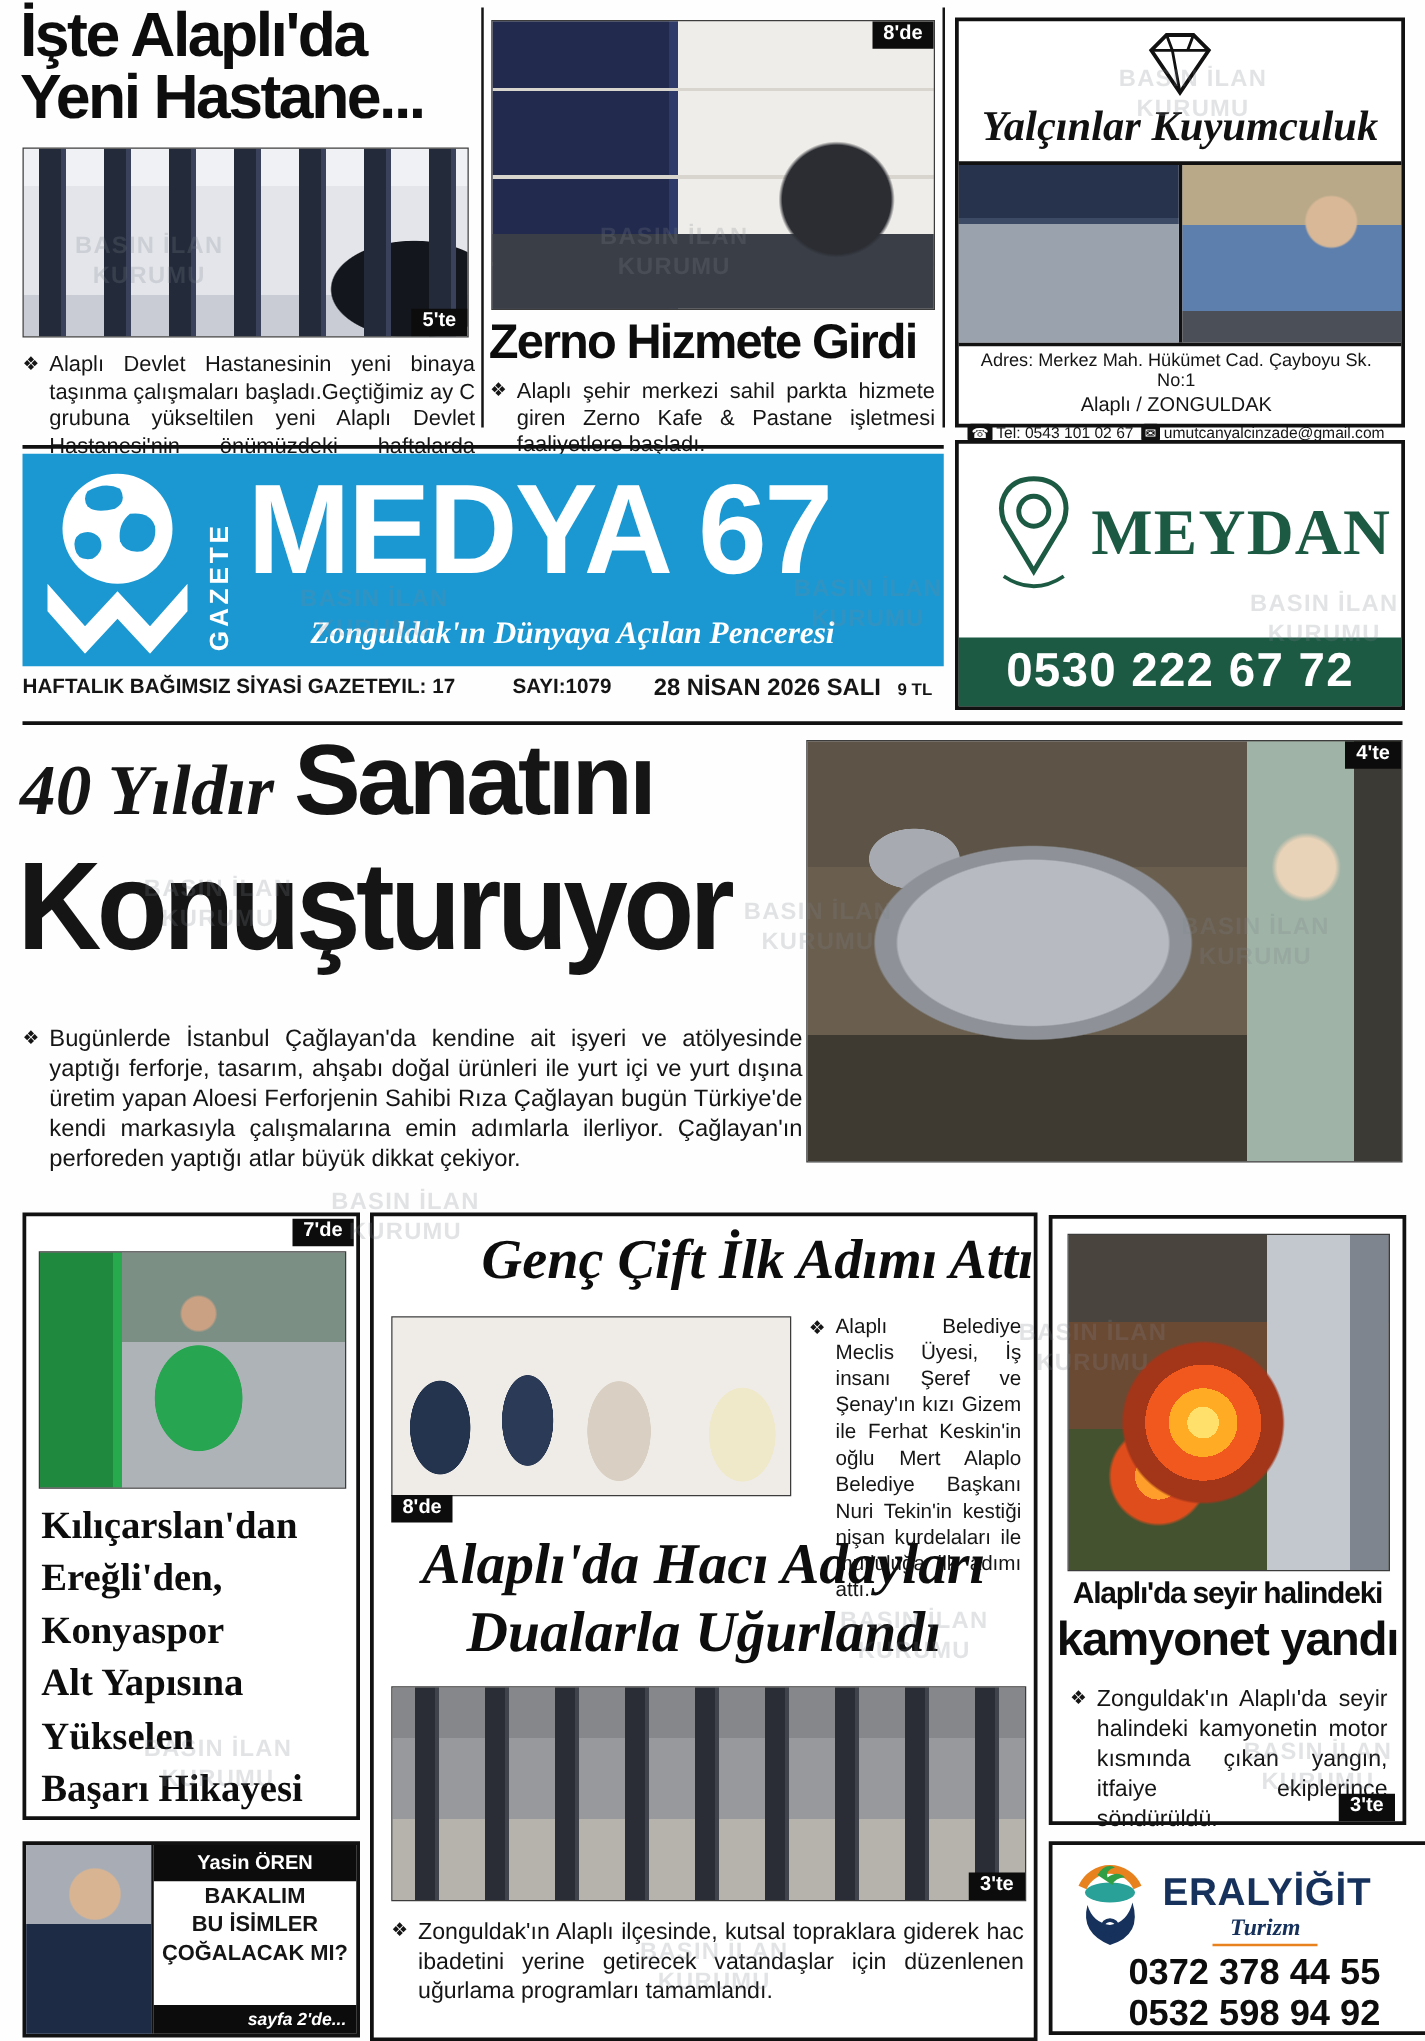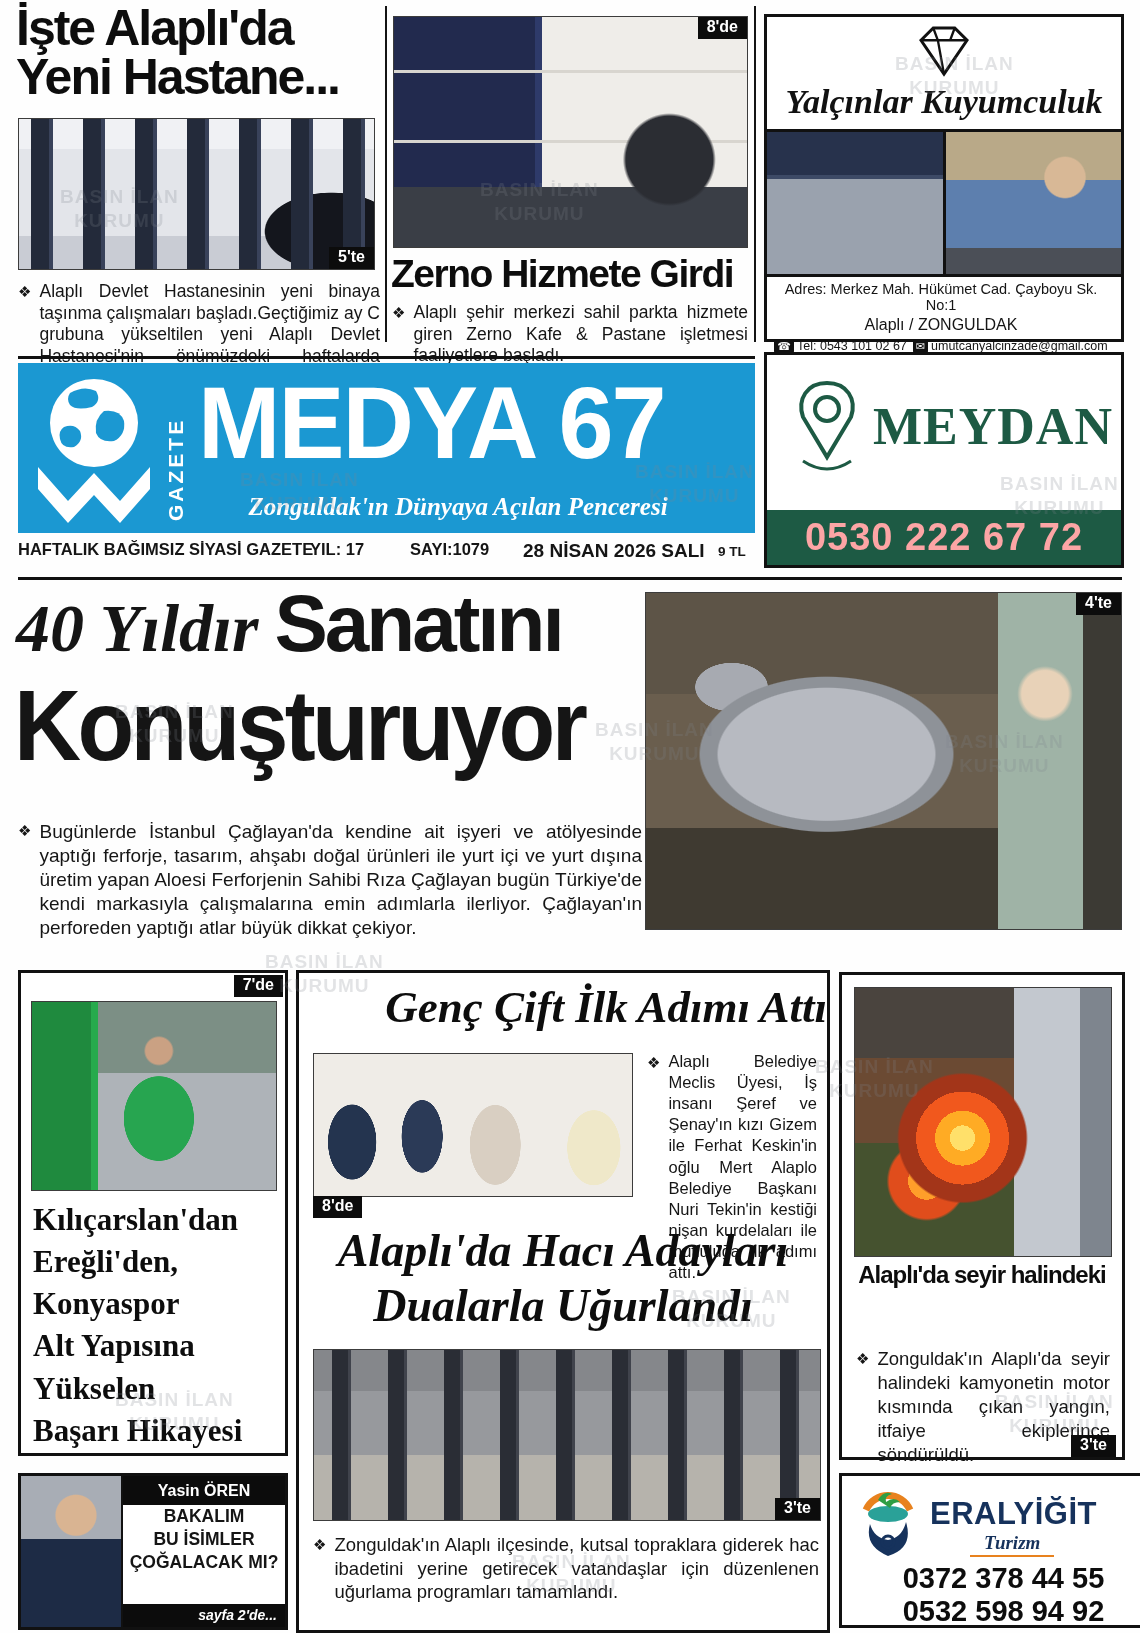--- a/index.html
+++ b/index.html
@@ -85,25 +85,25 @@
   #ib-price{left:700px;font-size:13.5px;top:4px;}
   #rule-mid{left:18px;top:577px;width:1104px;height:3px;background:#111;}
 
   
   #meydan-ad{left:764px;top:352px;width:360px;height:216px;border:3px solid #111;background:#fff;box-sizing:border-box;}
   #meydan-ad .pin{position:absolute;left:20px;top:22px;}
   #meydan-title{position:absolute;left:106px;top:42px;font-family:"Liberation Serif",serif;font-weight:bold;
                 font-size:52px;color:#1d5a44;letter-spacing:1px;}
   #meydan-band{position:absolute;left:0;bottom:0;width:100%;height:55px;background:#1d5a44;
                display:flex;align-items:center;justify-content:center;}
-  #meydan-phone{color:#fca5a5;font-weight:800;font-size:38px;letter-spacing:1px;}
+  #meydan-phone{color:#ffffff;font-weight:800;font-size:38px;letter-spacing:1px;}
 
   
   #main-hl1{left:16px;top:578px;display:flex;align-items:baseline;gap:16px;white-space:nowrap;}
-  #main-hl1 .it{font-family:"Liberation Serif",serif;font-style:italic;font-weight:bold;font-size:68px;}
+  #main-hl1 .it{font-family:"Liberation Serif",serif;font-style:italic;font-weight:bold;font-size:57px;}
   #main-hl1 .sb{font-weight:800;font-size:80px;letter-spacing:-3px;}
   #main-hl2{left:14px;top:668px;font-weight:800;font-size:100px;letter-spacing:-4px;white-space:nowrap;
             transform:scaleX(.93);transform-origin:left top;}
   #main-body{left:18px;top:820px;width:624px;font-size:19px;line-height:1.26;}
   #ph-horse{left:645px;top:592px;width:477px;height:338px;
     background:
       radial-gradient(ellipse 180px 110px at 38% 48%,#b7bac1 0 60%,#8e9298 61% 70%,transparent 71%),
       radial-gradient(ellipse 60px 40px at 18% 28%,#a7aab1 0 60%,transparent 61%),
       radial-gradient(circle at 84% 30%,#e8d2b8 0 5%,transparent 6%),
       linear-gradient(90deg,transparent 0 74%,#9fb3a6 74% 92%,#3c3a34 92% 100%),
@@ -320,20 +320,21 @@
     <div class="para" id="haci-cap">
       <span class="b">❖</span>
       <span class="t">Zonguldak'ın Alaplı ilçesinde, kutsal topraklara giderek hac ibadetini yerine getirecek vatandaşlar için düzenlenen uğurlama programları tamamlandı.</span>
     </div>
   </div>
 
   <div class="nbox" id="fire-box">
     <div id="ph-fire"></div>
     <div id="fire-hl">
       <div class="l1">Alaplı'da seyir halindeki</div>
+      <div class="l2">kamyonet yandı</div>
     </div>
     <div class="para" id="fire-body">
       <span class="b">❖</span>
       <span class="t">Zonguldak'ın Alaplı'da seyir halindeki kamyonetin motor kısmında çıkan yangın, itfaiye ekiplerince söndürüldü.</span>
     </div>
     <span class="tag" id="fire-tag">3'te</span>
   </div>
 
   <div class="nbox" id="eral-box">
     <span id="eral-logo">

